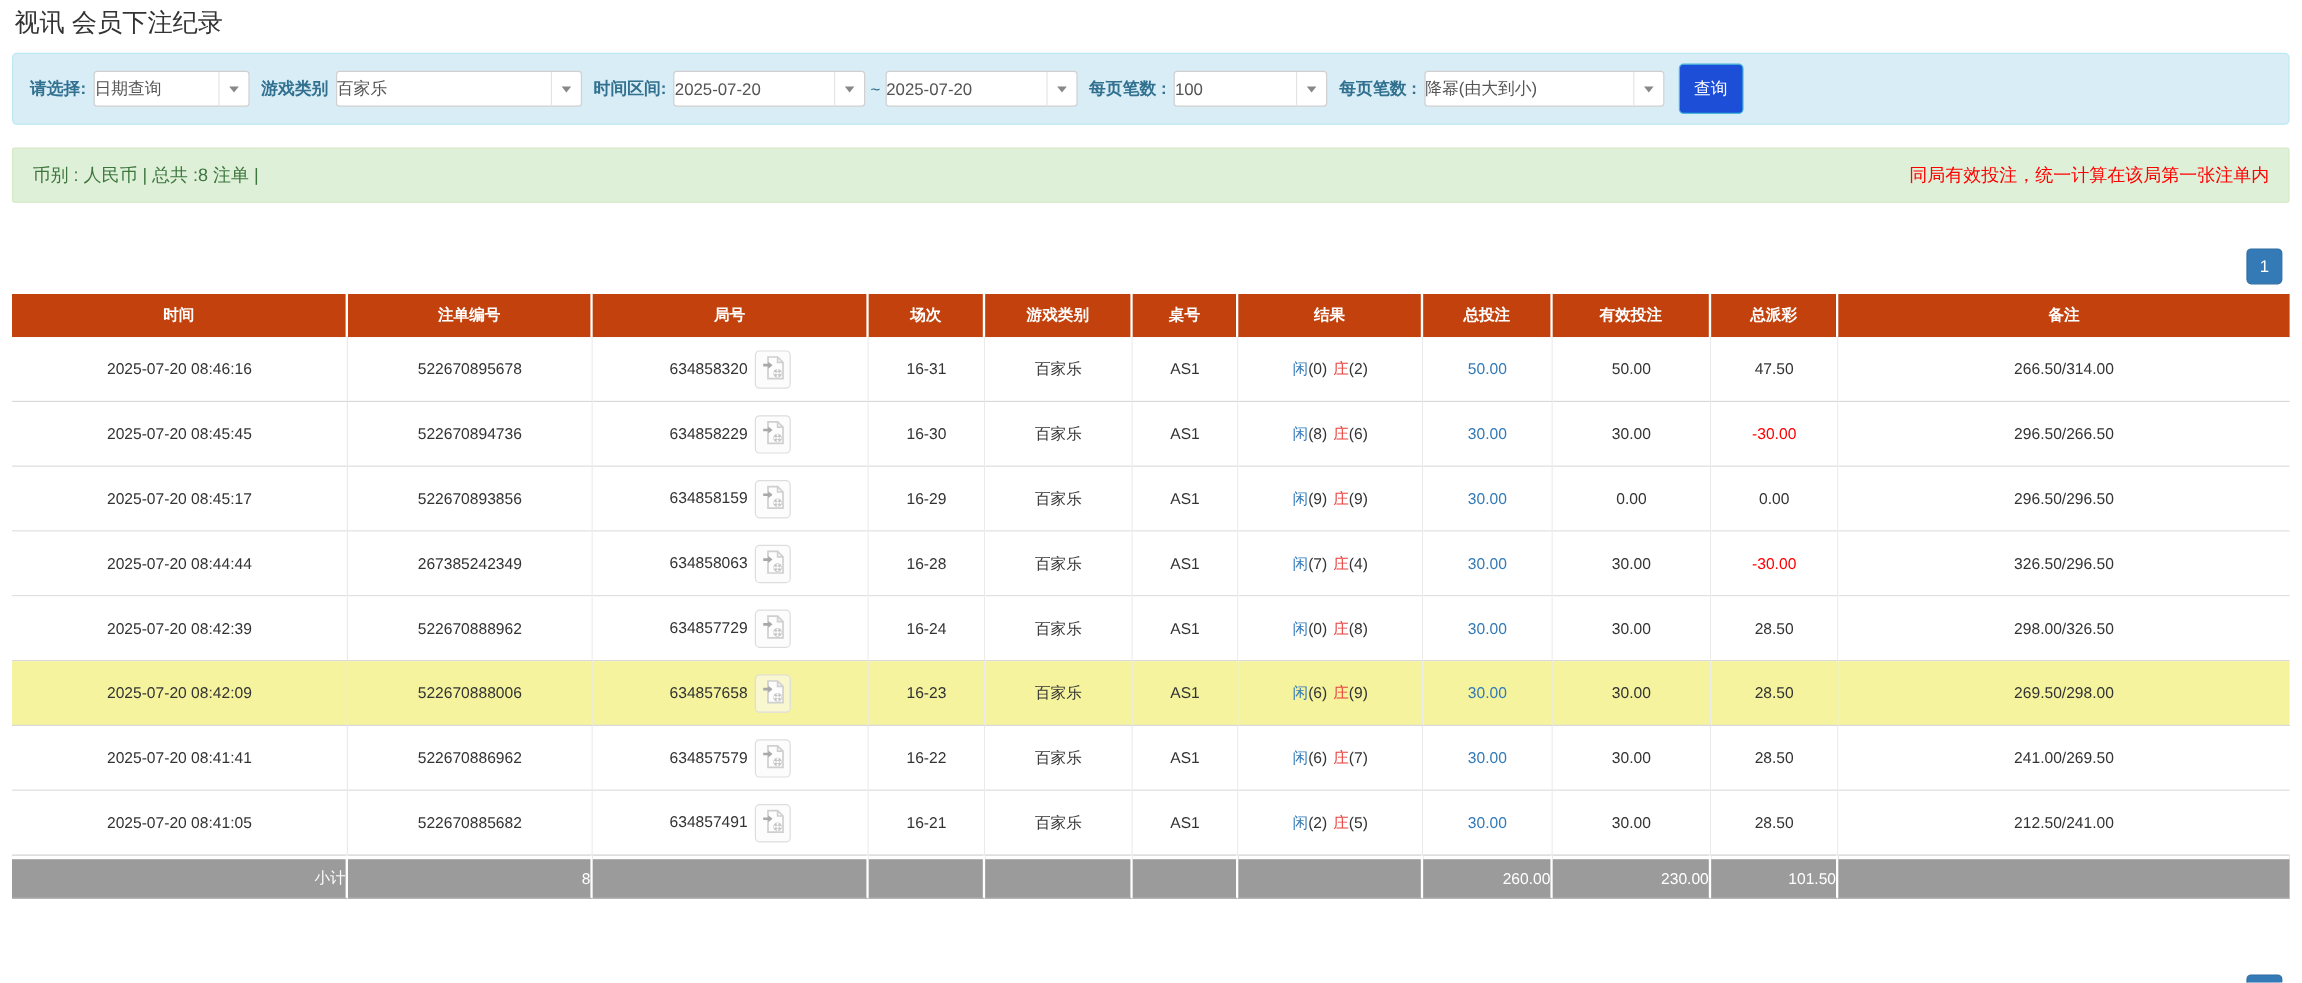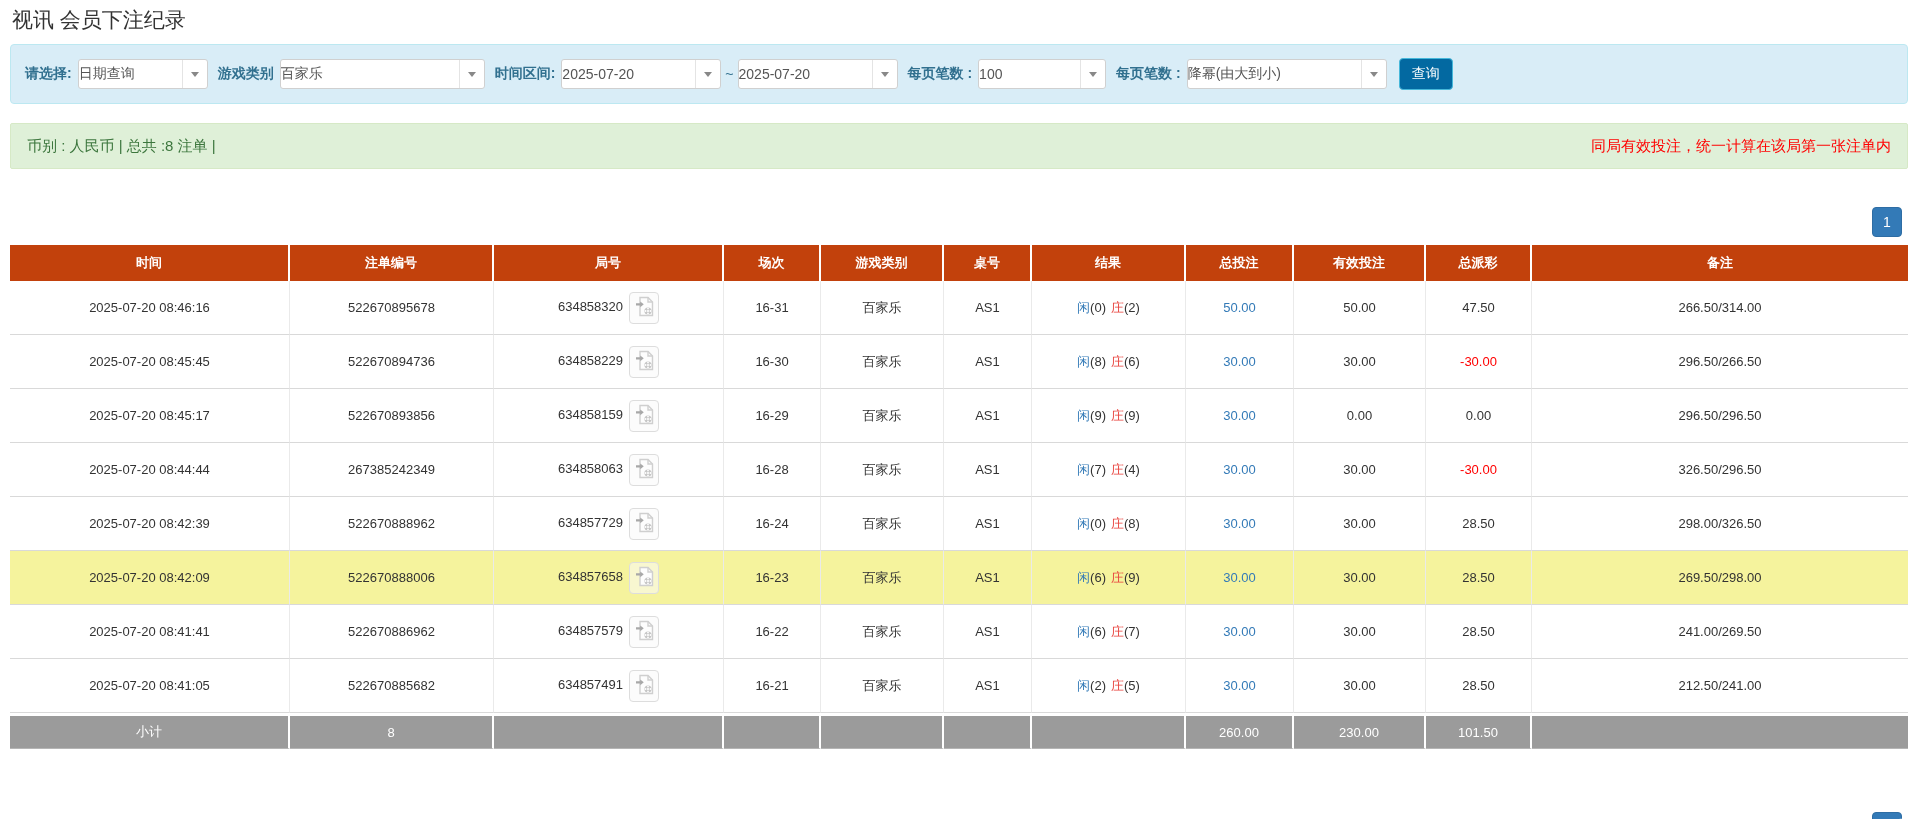--- a/index.html
+++ b/index.html
@@ -13,21 +13,21 @@
   
   .filter-panel { margin-top:10px; height:60px; background:#d9edf7; border:1px solid #bce8f1; border-radius:4px;
     display:flex; align-items:center; padding:0 14px; }
   .f-label { color:#31708f; font-weight:bold; font-size:14px; white-space:nowrap; margin:0 6px 0 10px; }
   .f-label:first-child { margin-left:0; }
   .combo { height:30px; background:#fff; border:1px solid #d0d0d0; border-radius:3px; display:flex; align-items:center; }
   .combo .val { font-size:14px; color:#555; padding:0 0; flex:1; white-space:nowrap; overflow:hidden; }
   .combo .arrow-box { width:25px; align-self:stretch; display:flex; align-items:center; justify-content:center; border-left:1px solid #e4e4e4; }
   .tri-down { width:0; height:0; border-left:4px solid transparent; border-right:4px solid transparent; border-top:5px solid #888; }
   .tilde { color:#31708f; font-size:14px; margin:0 4px; }
-  .btn-search { height:32px; padding:0 12px; margin-left:12px; background:#0369a1; border:1px solid #46b8da; border-radius:4px;
+  .btn-search { height:42px; padding:0 12px; margin-left:12px; background:#1d4ed8; border:1px solid #46b8da; border-radius:4px;
     color:#fff; font-size:14px; cursor:pointer; }
 
   
   .summary-bar { margin-top:19px; height:46px; background:#dff0d8; border:1px solid #d6e9c6; border-radius:2px;
     display:flex; align-items:center; justify-content:space-between; padding:0 16px; }
   .summary-left { color:#3c763d; font-size:15px; }
   .summary-right { color:#f00; font-size:15px; }
 
   
   .pager-row { margin-top:38px; display:flex; justify-content:flex-end; padding-right:6px; height:30px; }
@@ -44,21 +44,21 @@
     border-bottom:1px solid #d9d9d9; border-right:1px solid #eaeaea; vertical-align:middle; }
   tbody td:last-child { border-right:none; }
   tbody tr.hl td { background:#f5f39d; }
   .blue-link { color:#337ab7; cursor:pointer; }
   .neg { color:#f00; }
   .res-p { color:#337ab7; }
   .res-b { color:#e8423c; margin-left:5px; }
   .res-v { color:#333; }
   .video-btn { display:inline-flex; align-items:center; justify-content:center; width:30px; height:32px; margin-left:6px;
     vertical-align:middle; background:rgba(250,250,250,.55); border:1px solid #ddd; border-radius:4px; cursor:pointer; }
-  tfoot td { background:#9b9b9b; color:#fff; font-size:13px; height:36px; text-align:center;
+  tfoot td { background:#9b9b9b; color:#fff; font-size:13px; height:36px; text-align:right;
     border-top:3px solid #fff; border-right:2px solid #fff; }
   tfoot td:last-child { border-right:none; }
   tfoot tr:last-child td { border-bottom:1px solid #b5b5b5; }
 </style>
 </head>
 <body>
 
 <div class="page">
 
   <div class="page-title">视讯 会员下注纪录</div>

